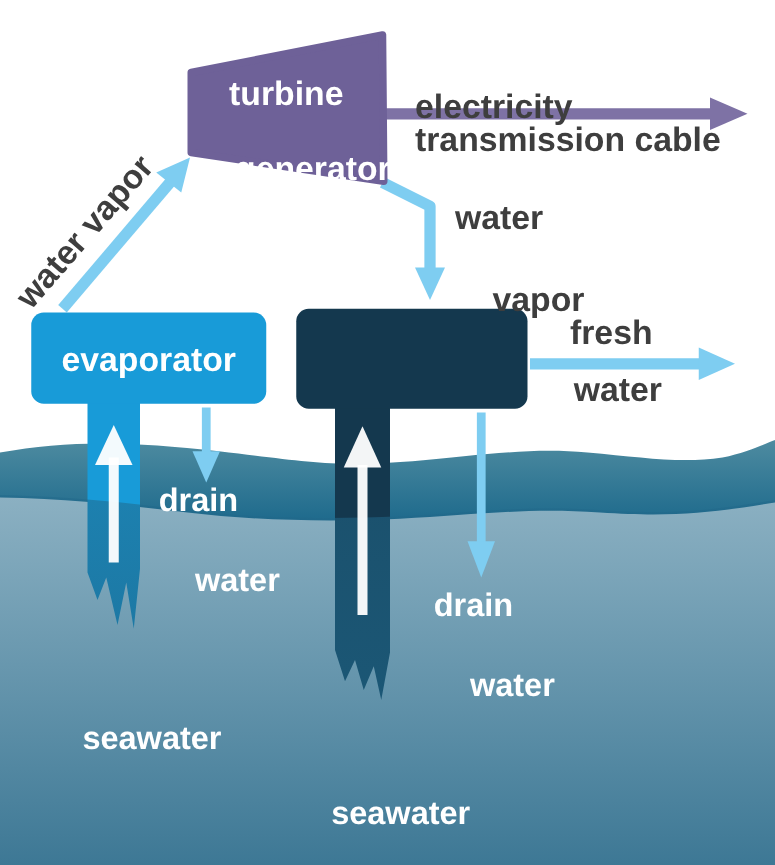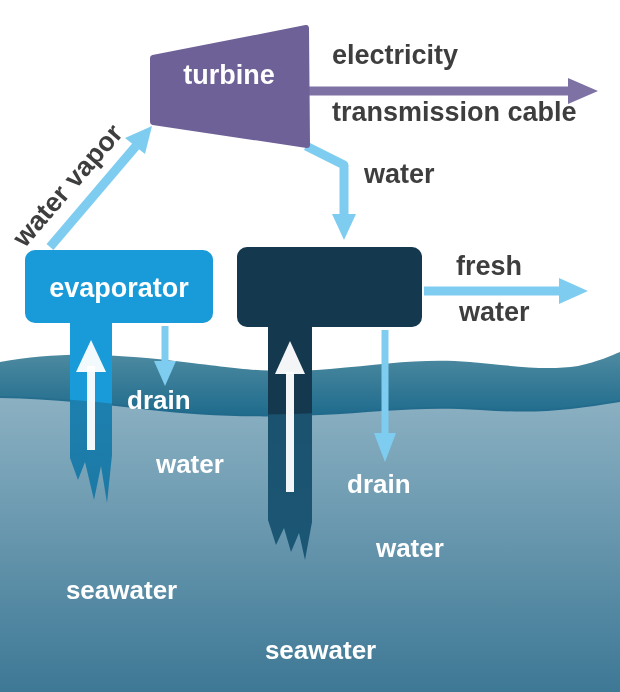--- a/index.html
+++ b/index.html
@@ -79,28 +79,30 @@
       <line x1="308" y1="91" x2="572" y2="91" stroke="var(--arrow-purple,#7e72a5)" stroke-width="9"></line>
       <polygon points="598,91 568,78 568,104" style="fill:var(--arrow-purple,#7e72a5)"></polygon>
     </g>
 
     <polygon points="153,58 306,28 307,145 153,122" style="fill:var(--turbine-purple,#6e6198);stroke:var(--turbine-purple,#6e6198)" stroke-width="6" stroke-linejoin="round"></polygon>
     <rect x="25" y="250" width="188" height="73" rx="10" style="fill:var(--evaporator-blue,#189bd8)"></rect>
     <rect x="237" y="247" width="185" height="80" rx="10" style="fill:var(--condenser-navy,#14384e)"></rect>
   </svg>
 
   <div class="lbl light center" style="left:158px;top:60px;width:142px;line-height:30px;"><span>turbine</span><br>
+    <span>generator</span>
   </div>
 
-  <div class="lbl dark" style="left:332px;top:40px;">electricity</div>
+  <div class="lbl dark" style="left:332px;top:70px;">electricity</div>
   <div class="lbl dark" style="left:332px;top:97px;">transmission cable</div>
 
   <div class="lbl dark rot" style="left:30px;top:222px;">water vapor</div>
 
   <div class="lbl dark" style="left:364px;top:158px;line-height:33px;"><span>water</span><br>
+    <span>vapor</span>
   </div>
 
   <div class="lbl dark" style="left:456px;top:251px;">fresh</div>
   <div class="lbl dark" style="left:459px;top:297px;">water</div>
 
   <div class="lbl light center" style="left:25px;top:272px;width:188px;">evaporator</div>
 
   <div class="lbl light" style="left:127px;top:384px;font-size:26px;"><span>drain</span><br>
     <span>water</span>
   </div>

